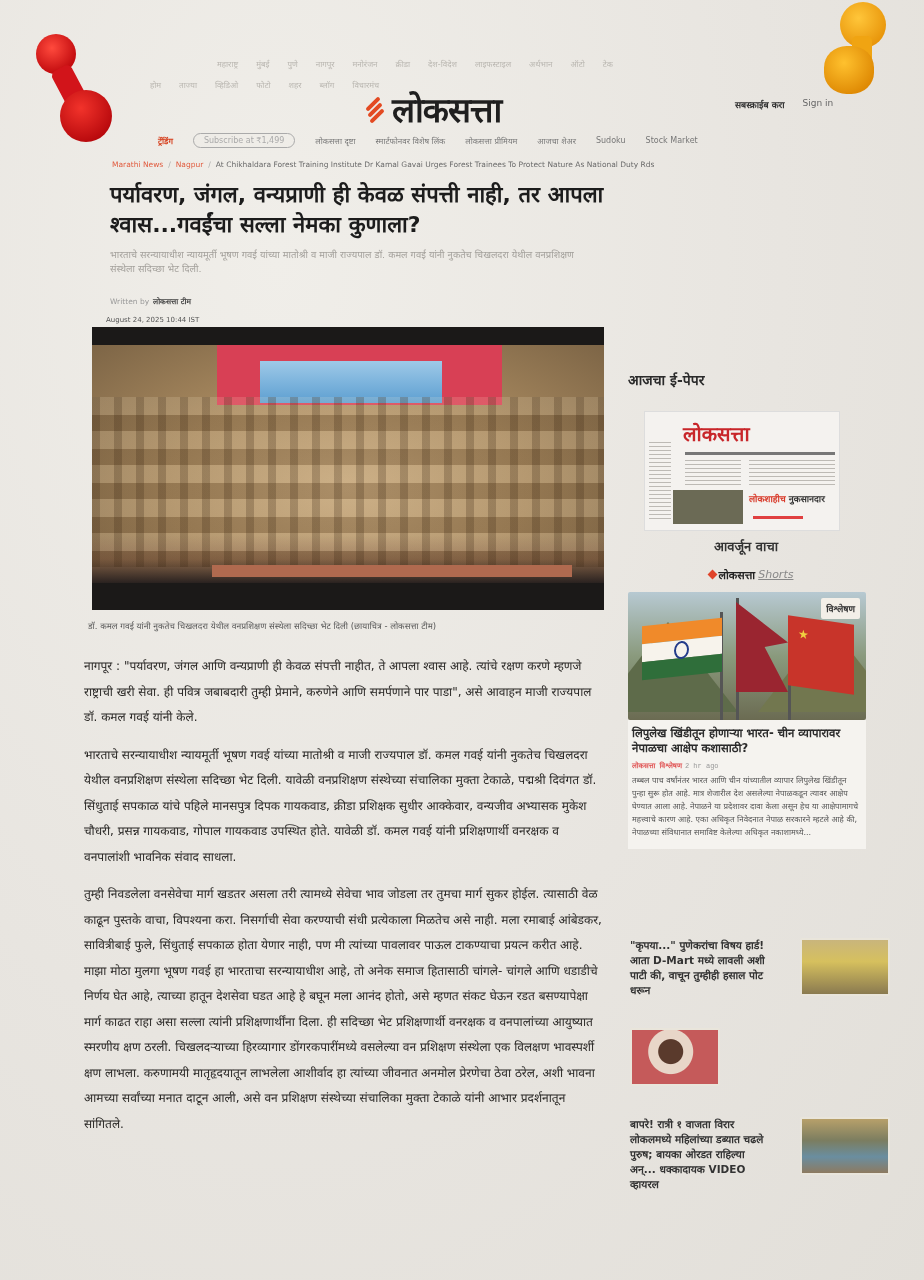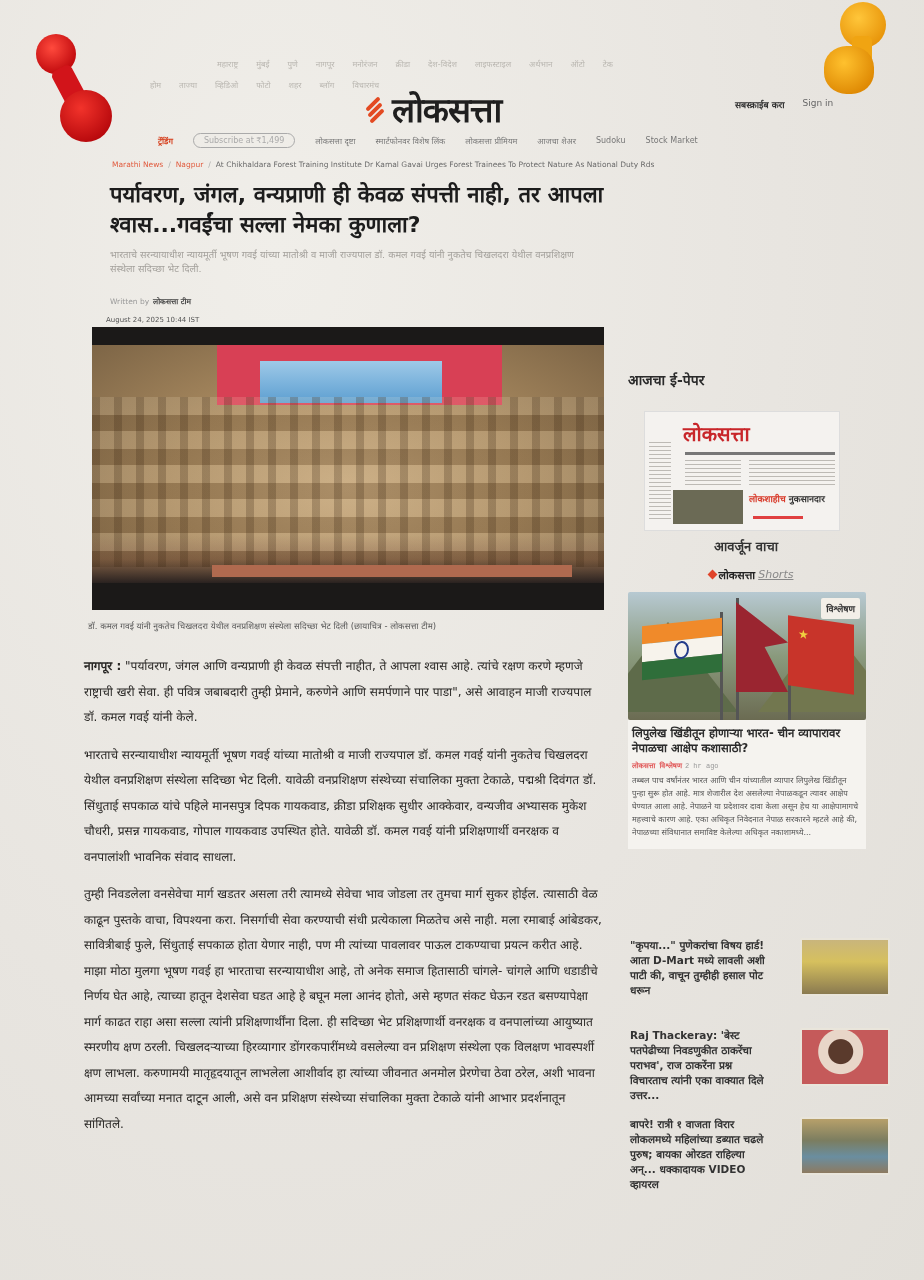--- a/index.html
+++ b/index.html
@@ -68,21 +68,21 @@
     background:
       repeating-linear-gradient(90deg, rgba(60,40,20,.25) 0 8px, transparent 8px 22px),
       repeating-linear-gradient(180deg, rgba(255,240,210,.15) 0 18px, rgba(60,40,20,.18) 18px 34px);
   }
   .hero .floor { position: absolute; left: 120px; top: 238px; width: 360px; height: 12px; background: #b06a4f; }
   .caption { position: absolute; left: 88px; top: 620px; width: 520px; font-size: 8.5px; color: #555; }
 
   
   .body { position: absolute; left: 84px; top: 654px; width: 520px; font-size: 12px; line-height: 25.5px; color: #2a2826; }
   .body p { margin-bottom: 12px; }
-  .body .city { font-weight: bold; }
+  .body .city { font-weight: normal; }
 
   
   .side { position: absolute; left: 622px; top: 370px; width: 268px; }
   .side h3 { font-size: 14px; font-weight: bold; color: #2b2b2b; margin-left: 6px; }
   .epaper { margin: 22px 0 0 22px; width: 196px; height: 120px; background: #f4f2ef; position: relative; border: 1px solid #ddd; }
   .epaper .mini-logo { position: absolute; left: 38px; top: 8px; color: #c8262a; font-weight: bold; font-size: 20px; }
   .epaper .l1 { position: absolute; left: 40px; top: 40px; width: 150px; height: 3px; background: #777; }
   .epaper .col { position: absolute; background: repeating-linear-gradient(180deg,#bdbab5 0 1px, transparent 1px 4px); }
   .epaper .pic { position: absolute; left: 28px; top: 78px; width: 70px; height: 34px; background: #6b6a55; }
   .epaper .head2 { position: absolute; left: 104px; top: 80px; font-size: 9px; color: #333; font-weight: bold; }
@@ -260,21 +260,20 @@
         <div class="shorts-text">तब्बल पाच वर्षांनंतर भारत आणि चीन यांच्यातील व्यापार लिपुलेख खिंडीतून पुन्हा सुरू होत आहे. मात्र शेजारील देश असलेल्या नेपाळकडून त्यावर आक्षेप घेण्यात आला आहे. नेपाळने या प्रदेशावर दावा केला असून हेच या आक्षेपामागचे महत्त्वाचे कारण आहे. एका अधिकृत निवेदनात नेपाळ सरकारने म्हटले आहे की, नेपाळच्या संविधानात समाविष्ट केलेल्या अधिकृत नकाशामध्ये...</div>
       </div>
     </div>
   </aside>
 
   <div class="rel rel1">
     <div class="txt">"कृपया..." पुणेकरांचा विषय हार्ड! आता D-Mart मध्ये लावली अशी पाटी की, वाचून तुम्हीही हसाल पोट धरून</div>
     <div class="thumb thumb1"></div>
   </div>
   <div class="rel rel2">
-    <div class="txt">Raj Thackeray: 'बेस्ट पतपेढीच्या निवडणुकीत ठाकरेंचा पराभव', राज ठाकरेंना प्रश्न विचारताच त्यांनी एका वाक्यात दिले उत्तर...</div>
     <div class="thumb thumb2"></div>
   </div>
   <div class="rel rel3">
     <div class="txt">बापरे! रात्री १ वाजता विरार लोकलमध्ये महिलांच्या डब्यात चढले पुरुष; बायका ओरडत राहिल्या अन्... धक्कादायक VIDEO व्हायरल</div>
     <div class="thumb thumb3"></div>
   </div>
 
 </div>
 
 </body></html>

